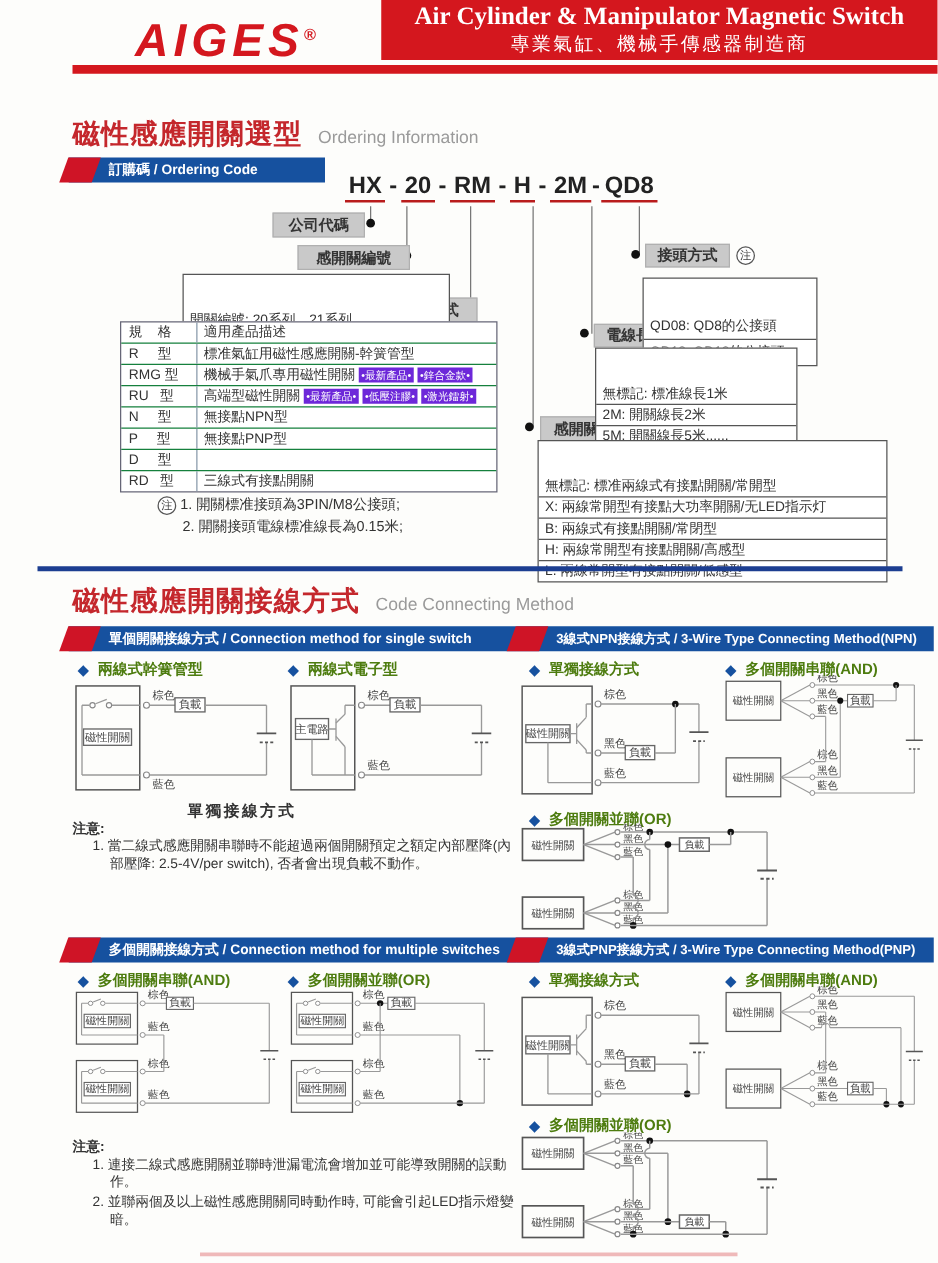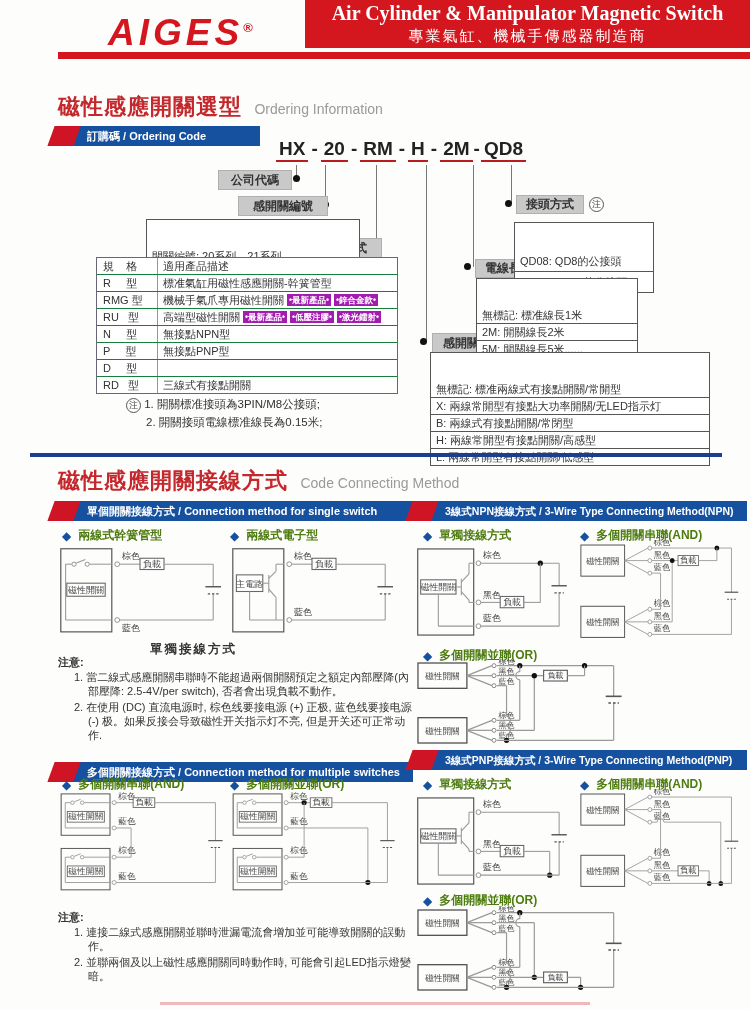--- a/index.html
+++ b/index.html
@@ -30,21 +30,21 @@
   .wbox{background:#fff;border:1px solid #555;font-size:11px;color:#333;}
   .wrow{border-top:1px solid #555;line-height:16px;padding:0 5px;white-space:nowrap;}
   .wrow:first-child{border-top:none;margin-top:28px;}
   .note-circ{display:inline-block;width:13px;height:13px;border:1px solid #555;border-radius:50%;font-size:9px;line-height:13px;text-align:center;color:#444;background:#fff;}
   
   .ptable{border:1px solid #667;background:#fff;}
   .trow{display:flex;border-top:1px solid #15803d;height:16px;align-items:center;font-size:11px;}
   .trow:first-child{border-top:none;}
   .tc1{width:54px;border-right:1px solid #8899aa;white-space:pre;padding-left:6px;height:16px;line-height:16px;}
   .tc2{flex:1;padding-left:5px;display:flex;align-items:center;white-space:nowrap;height:16px;line-height:16px;}
-  .tbadge{background:#a21caf;color:#fff;font-size:8.5px;font-weight:bold;padding:0 2px;margin-left:3px;line-height:12px;}
+  .tbadge{background:#6d28d9;color:#fff;font-size:8.5px;font-weight:normal;padding:0 2px;margin-left:3px;line-height:12px;}
   
   .onote{font-size:11.5px;line-height:1.6;color:#333;}
   .indent{padding-left:20px;}
   .wnotes{font-size:11px;color:#333;}
   .wnotes .ttl{font-weight:bold;margin-bottom:1px;}
   .wnote-item{padding-left:30px;text-indent:-14px;line-height:1.27;margin-bottom:2px;}
   .divider{background:#1c3e91;}
   
   .dia-item{display:flex;align-items:center;}
   .dia{color:#16519f;font-size:12px;margin-right:7px;}
@@ -265,24 +265,23 @@
     <line x1="262" y1="128" x2="262" y2="84" class="wire"></line>
   <line x1="249" y1="72" x2="275" y2="72" class="batt"></line>
     <line x1="253" y1="84" x2="271" y2="84" class="battd"></line>
 </svg>
 
 <div class="abs caption" style="left:150px;top:641px;">單獨接線方式</div>
 
 <div class="abs wnotes" style="left:58px;top:655px;width:354px;">
   <div class="ttl">注意:</div>
   <div class="wnote-item">1. 當二線式感應開關串聯時不能超過兩個開關預定之額定內部壓降(內部壓降: 2.5-4V/per switch), 否者會出現負載不動作。</div>
-  <div class="wnote-item">2. 在使用 (DC) 直流电源时, 棕色线要接电源 (+) 正极, 蓝色线要接电源 (-) 极。如果反接会导致磁性开关指示灯不亮, 但是开关还可正常动作.</div>
-</div>
-
-<div class="abs banner fs11" style="left:55px;top:750px;width:358px;margin-top:12px;">
+</div>
+
+<div class="abs banner fs11" style="left:55px;top:750px;width:358px;">
   <span class="skew"></span>
   <span class="btxt">多個開關接線方式 / Connection method for multiple switches</span>
 </div>
 <div class="abs dia-item" style="left:62px;top:776px;">
   <span class="dia">◆</span>
   <span class="dia-label">多個開關串聯(AND)</span>
 </div>
 <div class="abs dia-item" style="left:230px;top:776px;">
   <span class="dia">◆</span>
   <span class="dia-label">多個開關並聯(OR)</span>

